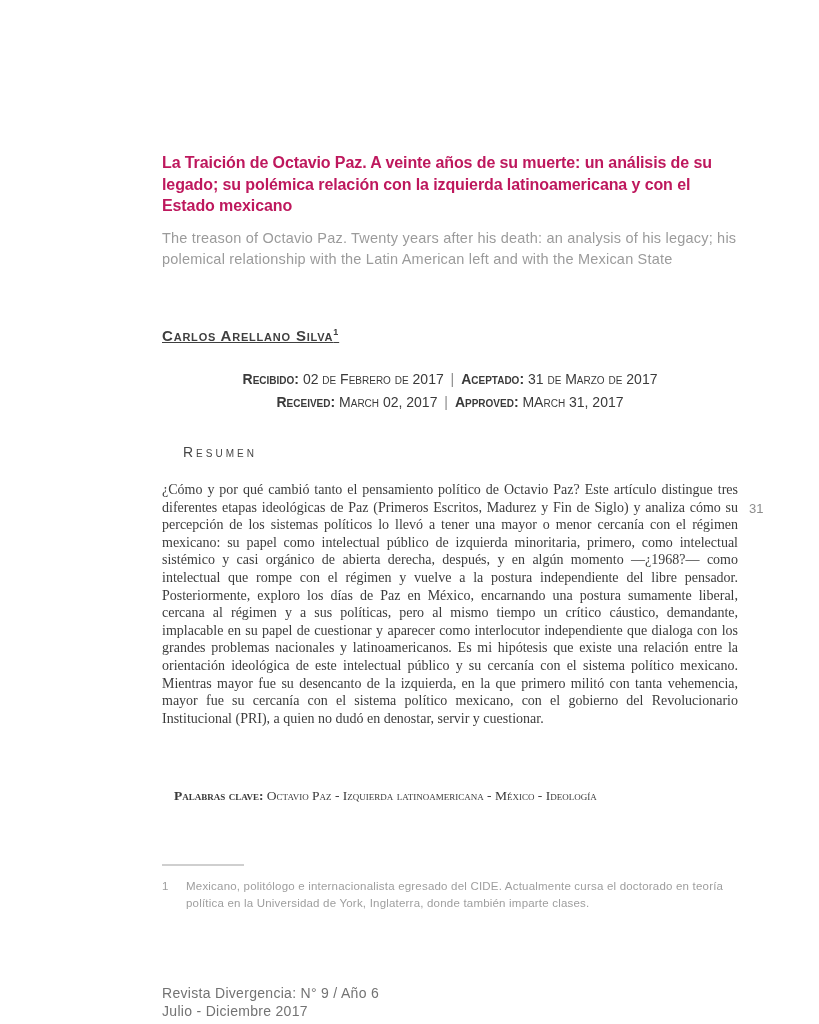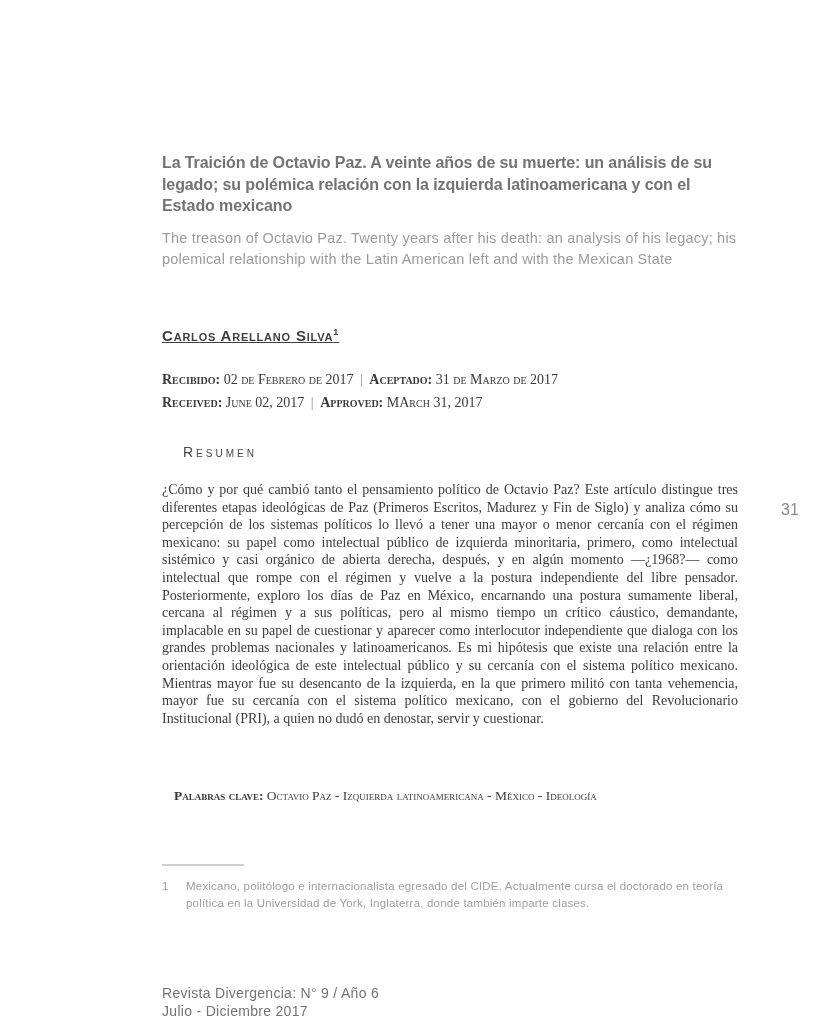--- a/index.html
+++ b/index.html
@@ -13,21 +13,21 @@
     overflow:hidden;
   }
   .block { position:absolute; left:162px; width:576px; }
 
   .title {
     top:152px;
     font-size:16px;
     line-height:21.5px;
     font-weight:bold;
     letter-spacing:-0.1px;
-    color:#737373;
+    color:#be185d;
   }
   .subtitle {
     top:228px;
     font-size:14.5px;
     line-height:21px;
     letter-spacing:0.2px;
     color:#9b9b9b;
     font-weight:normal;
   }
   .author {
@@ -36,25 +36,26 @@
     font-weight:bold;
     font-variant:small-caps;
     letter-spacing:0.8px;
     color:#3f3f3f;
     text-decoration:underline;
   }
   .author sup { font-size:9px; font-variant:normal; vertical-align:super; }
 
   .dates {
     top:368px;
-    font-family:Liberation Serif, serif;
+    font-family:Liberation Sans, sans-serif;
     font-variant:small-caps;
     font-size:14px;
     line-height:23px;
     color:#3a3a3a;
+    text-align:center;
   }
   .dates .lbl { font-weight:bold; }
   .dates .sep { color:#8a8a8a; padding:0 3px; font-variant:normal; }
 
   .resumen {
     top:444px;
     font-size:14px;
     font-weight:normal;
     font-variant:small-caps;
     letter-spacing:3px;
@@ -102,23 +103,22 @@
     line-height:17.5px;
     letter-spacing:0.3px;
     color:#737373;
     margin-top:44px;
   }
 
   .pagenum {
     position:absolute;
     left:749px;
     top:501px;
-    font-size:16px;
+    font-size:13px;
     color:#8c8c8c;
-    margin-left:32px;
   }
 </style>
 </head>
 <body>
 
 <div class="page">
 
   <div class="pagenum">31</div>
 
   <h1 class="block title">La Traición de Octavio Paz. A veinte años de su muerte: un análisis de su legado; su polémica relación con la izquierda latinoamericana y con el Estado mexicano</h1>
@@ -130,21 +130,21 @@
   <div class="block dates">
     <div>
       <span class="lbl">Recibido:</span>
       <span>02 de Febrero de 2017</span>
       <span class="sep">|</span>
       <span class="lbl">Aceptado:</span>
       <span>31 de Marzo de 2017</span>
     </div>
     <div>
       <span class="lbl">Received:</span>
-      <span>June 02, 2017</span>
+      <span>March 02, 2017</span>
       <span class="sep">|</span>
       <span class="lbl">Approved:</span>
       <span>MArch 31, 2017</span>
     </div>
   </div>
 
   <h2 class="block resumen">Resumen</h2>
 
   <p class="block abstract">¿Cómo y por qué cambió tanto el pensamiento político de Octavio Paz? Este artículo distingue tres diferentes etapas ideológicas de Paz (Primeros Escritos, Madurez y Fin de Siglo) y analiza cómo su percepción de los sistemas políticos lo llevó a tener una mayor o menor cercanía con el régimen mexicano: su papel como intelectual público de izquierda minoritaria, primero, como intelectual sistémico y casi orgánico de abierta derecha, después, y en algún momento —¿1968?— como intelectual que rompe con el régimen y vuelve a la postura independiente del libre pensador. Posteriormente, exploro los días de Paz en México, encarnando una postura sumamente liberal, cercana al régimen y a sus políticas, pero al mismo tiempo un crítico cáustico, demandante, implacable en su papel de cuestionar y aparecer como interlocutor independiente que dialoga con los grandes problemas nacionales y latinoamericanos. Es mi hipótesis que existe una relación entre la orientación ideológica de este intelectual público y su cercanía con el sistema político mexicano. Mientras mayor fue su desencanto de la izquierda, en la que primero militó con tanta vehemencia, mayor fue su cercanía con el sistema político mexicano, con el gobierno del Revolucionario Institucional (PRI), a quien no dudó en denostar, servir y cuestionar.</p>
 

